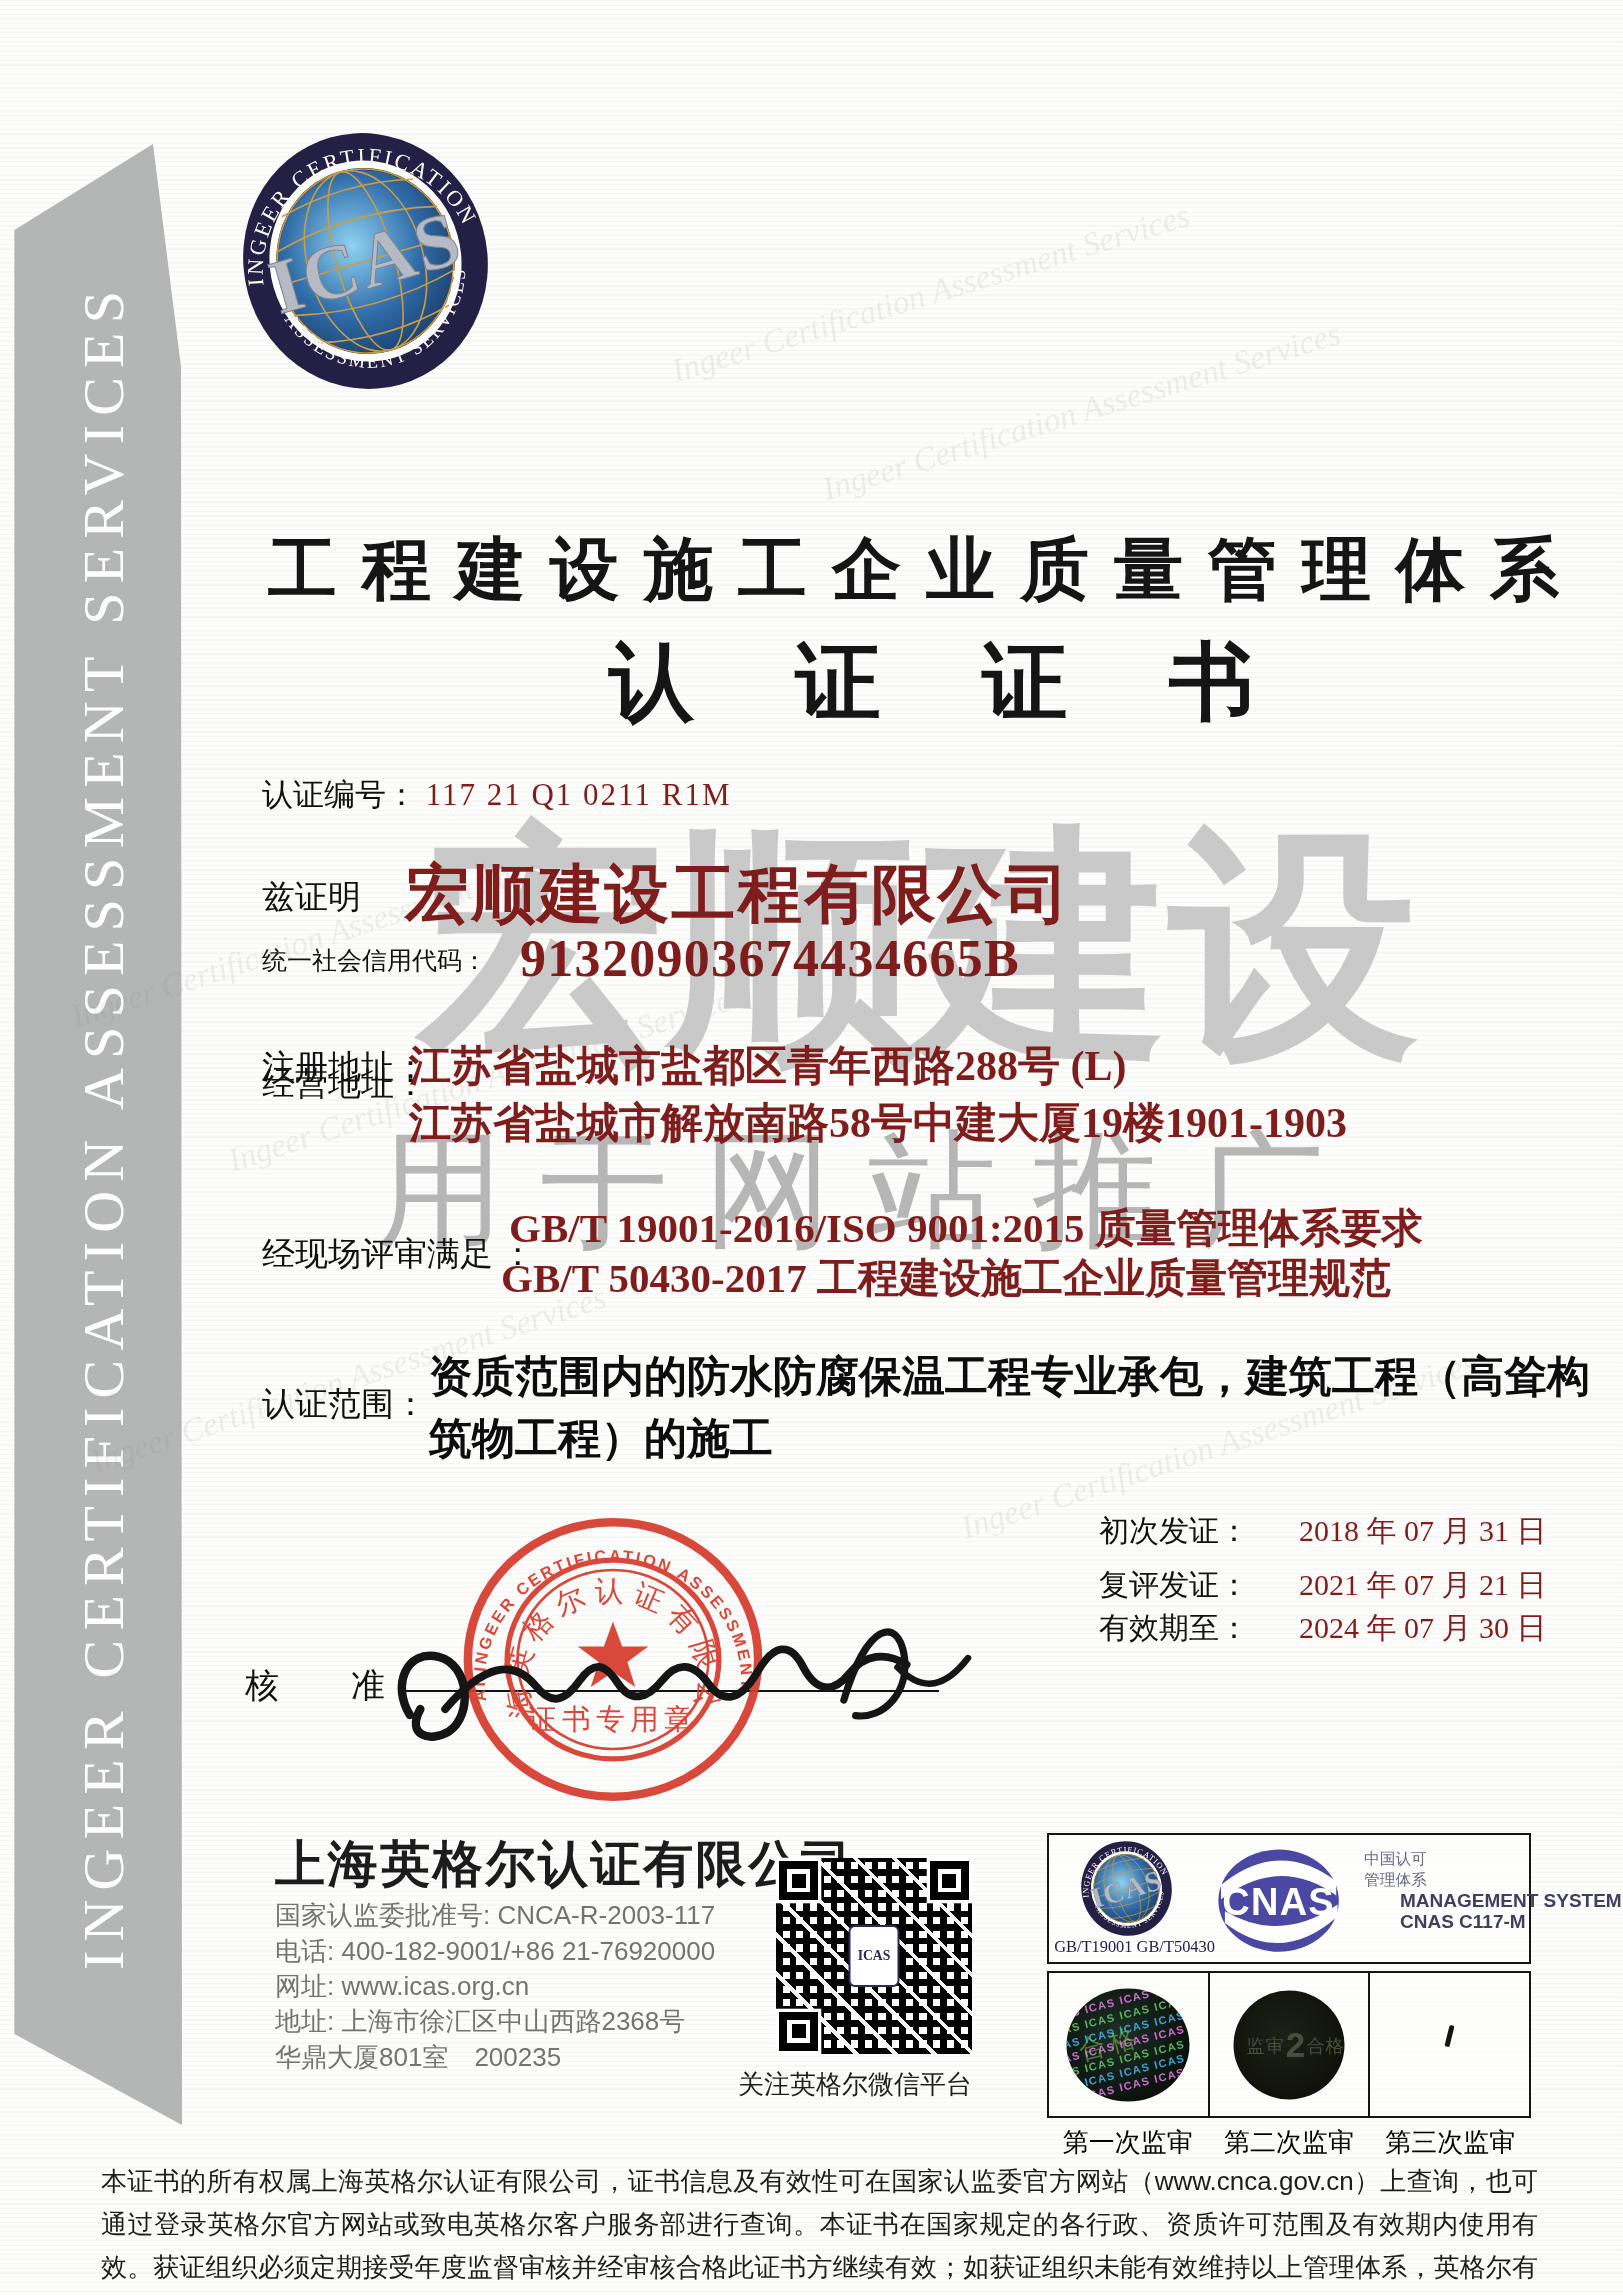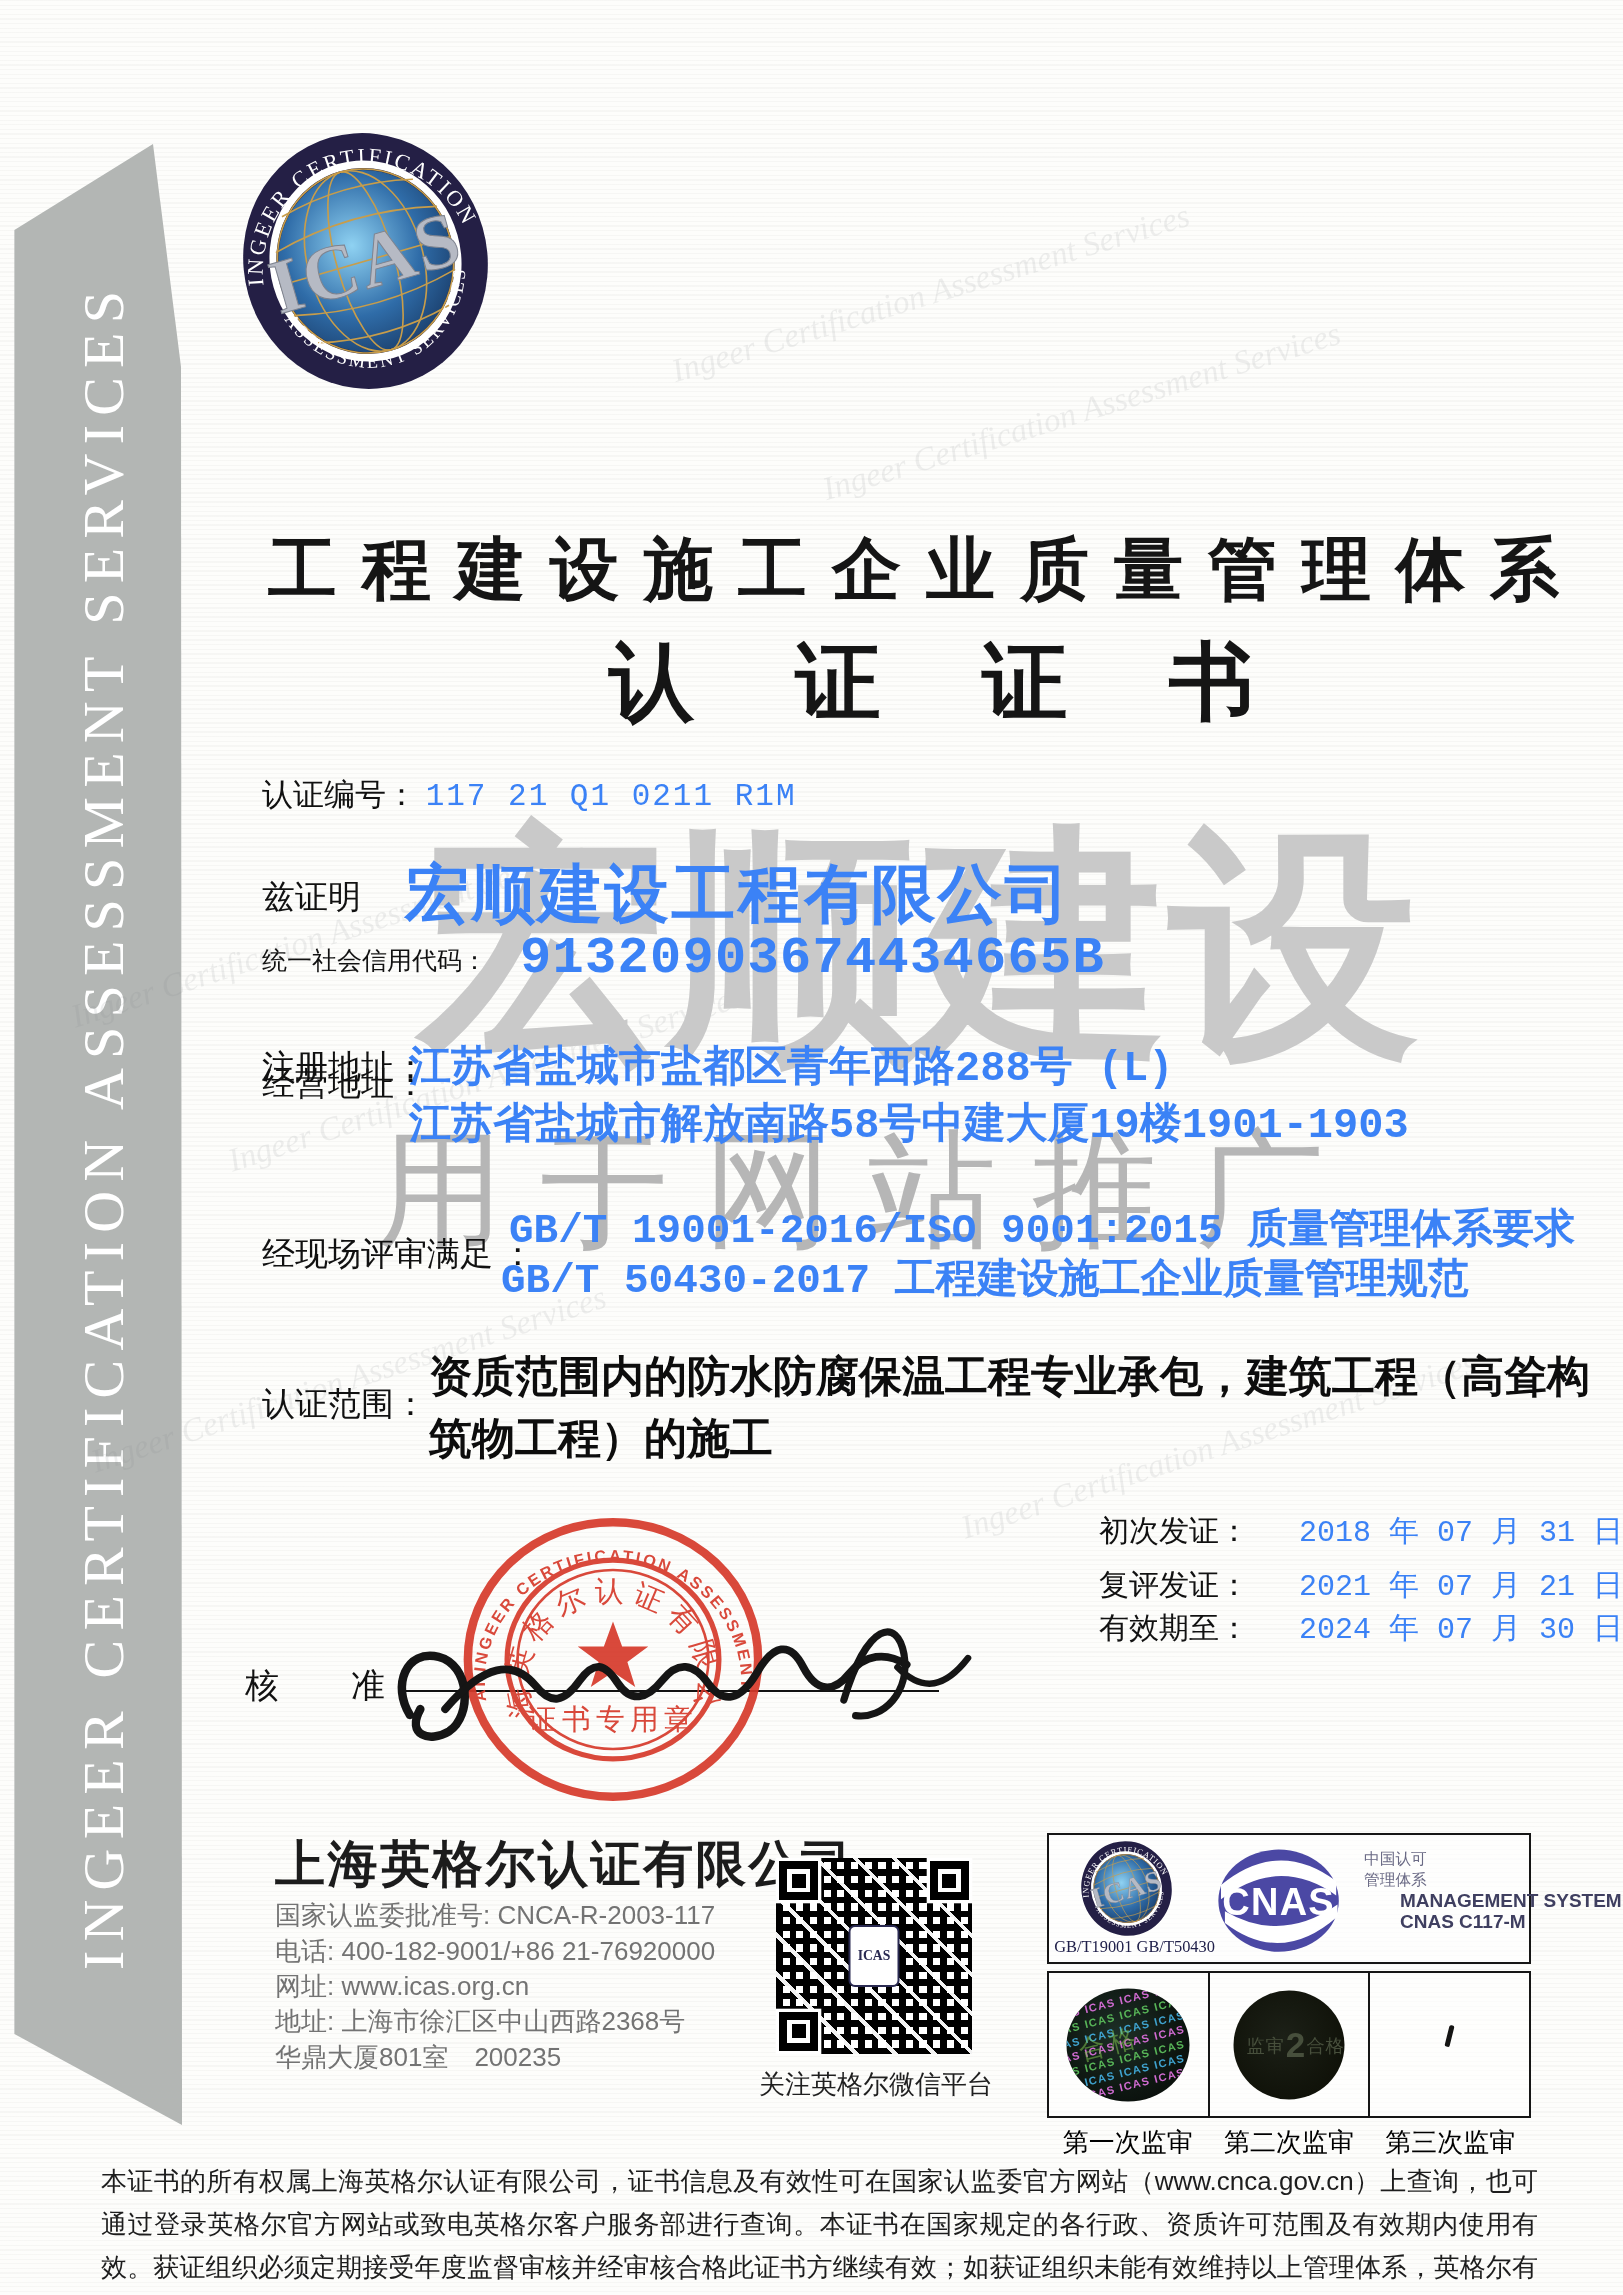--- a/index.html
+++ b/index.html
@@ -31,21 +31,21 @@
   .wm-promo{left:376px;top:1105px;font-size:128px;letter-spacing:36px;color:#b6b6b6;
     font-weight:400;white-space:nowrap;z-index:1;}
   .wm-rep{font-family:"Liberation Serif", serif;font-style:italic;font-size:33px;color:#7d8284;
     opacity:0.12;white-space:nowrap;z-index:1;}
   
   .title1{left:268px;top:524px;font-size:69px;font-weight:900;letter-spacing:25px;
     color:#151515;white-space:nowrap;z-index:3;}
   .title2{left:609px;top:625px;font-size:85px;font-weight:900;letter-spacing:39px;
     color:#151515;white-space:nowrap;z-index:3;}
   .label{font-family:"Liberation Serif", serif;color:#111;z-index:3;white-space:nowrap;}
-  .value{font-family:Liberation Mono, monospace;font-weight:700;color:#3b82f6;z-index:3;white-space:nowrap;}
+  .value{font-family:Liberation Serif, serif;font-weight:700;color:#7f1d1d;z-index:3;white-space:nowrap;}
   .certno-row{left:262px;top:774px;font-size:31px;z-index:3;}
   .certno-row .label{font-size:31px;}
   .certno-row .value{font-weight:400;letter-spacing:2px;}
   .lbl-certify{left:262px;top:875px;font-size:33px;}
   .company-name{left:405px;top:851px;font-size:64px;letter-spacing:2.6px;}
   .lbl-credit{left:262px;top:944px;font-size:25px;font-family:Liberation Serif, serif;}
   .val-credit{left:520px;top:929px;font-size:52px;letter-spacing:1.3px;}
   .lbl-reg{left:262px;top:1045px;font-size:33px;}
   .val-reg{left:409px;top:1038px;font-size:42px;}
   .lbl-biz{left:262px;top:1062px;font-size:33px;}
@@ -77,21 +77,21 @@
       repeating-linear-gradient(90deg, #000 0 6.5px, #fff 6.5px 13.7px);
   }
   .qr-finder{position:absolute;width:39px;height:39px;border:8.5px solid #000;background:#fff;
     box-shadow:0 0 0 3.3px #fff;box-sizing:border-box;}
   .qr-finder span{position:absolute;inset:4.6px;background:#000;}
   .qf-tl{left:3.3px;top:3.3px;} .qf-tr{right:3.3px;top:3.3px;} .qf-bl{left:3.3px;bottom:3.3px;}
   .qr-chip{position:absolute;left:50%;top:50%;transform:translate(-50%,-50%);
     width:47px;height:58px;background:#fff;border:2px solid #2a2a52;border-radius:6.5px;
     display:flex;align-items:center;justify-content:center;
     font-family:"Liberation Serif", serif;font-weight:700;font-size:13.7px;color:#2a2a52;}
-  .qr-caption{left:759px;top:2067px;width:229px;text-align:right;font-size:26px;color:#1f1f1f;z-index:3;white-space:nowrap;}
+  .qr-caption{left:738px;top:2067px;width:229px;text-align:right;font-size:26px;color:#1f1f1f;z-index:3;white-space:nowrap;}
   
   .acc-box{left:1047px;top:1833px;width:484px;height:131px;border:2.6px solid #161616;
     background:rgba(255,255,255,0.6);z-index:3;box-sizing:border-box;}
   .acc-icas{position:absolute;left:31px;top:5.2px;}
   .acc-icas-cap{position:absolute;left:5.2px;top:102px;width:157px;text-align:center;
     font-family:"Liberation Serif", serif;font-size:16.4px;color:#20204a;white-space:nowrap;}
   .cnas-wrap{position:absolute;left:164px;top:11.8px;}
   .cnas-texts{position:absolute;left:315px;top:13px;color:#3c3c58;line-height:21px;}
   .cnas-cn{font-size:15.7px;color:#6a6a85;}
   .cnas-en{font-size:19px;font-weight:700;color:#3f3f60;white-space:nowrap;margin-left:36px;}

